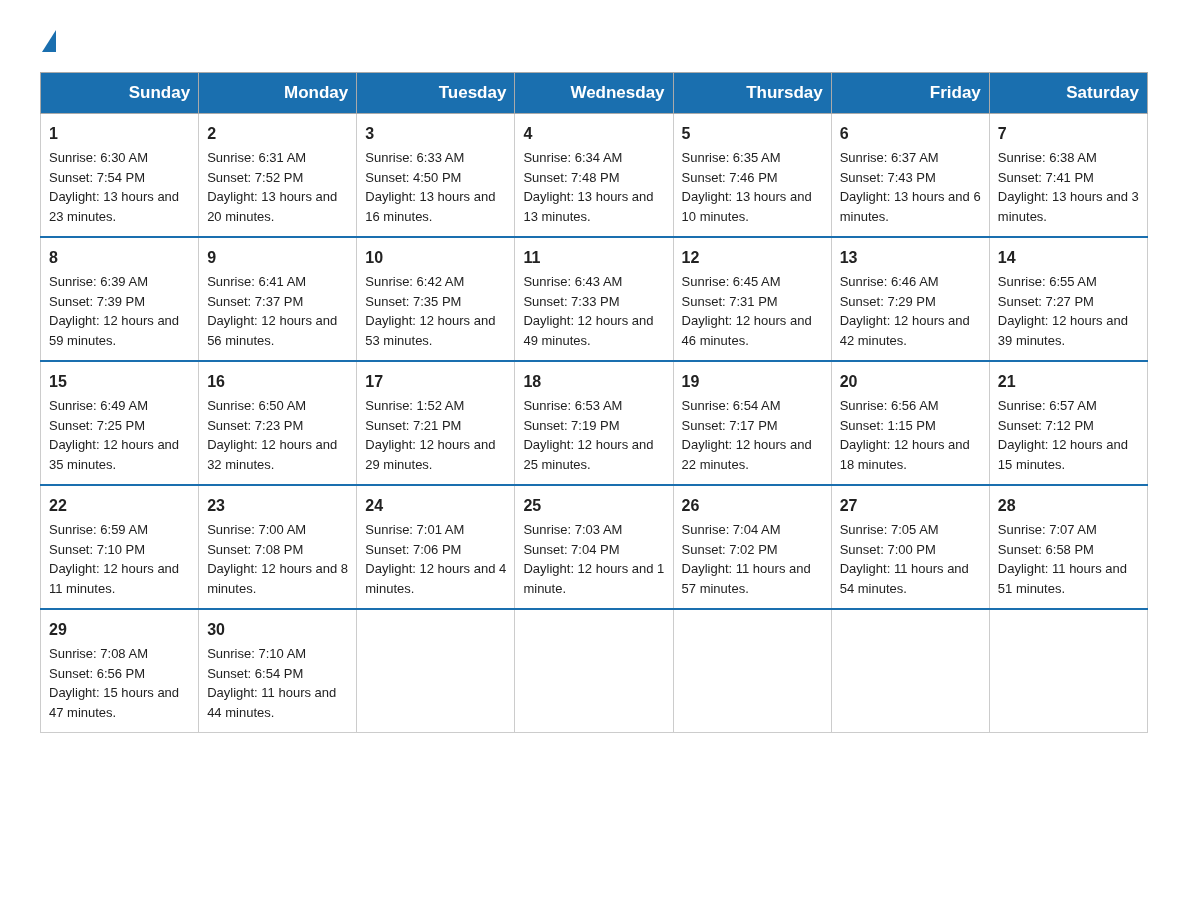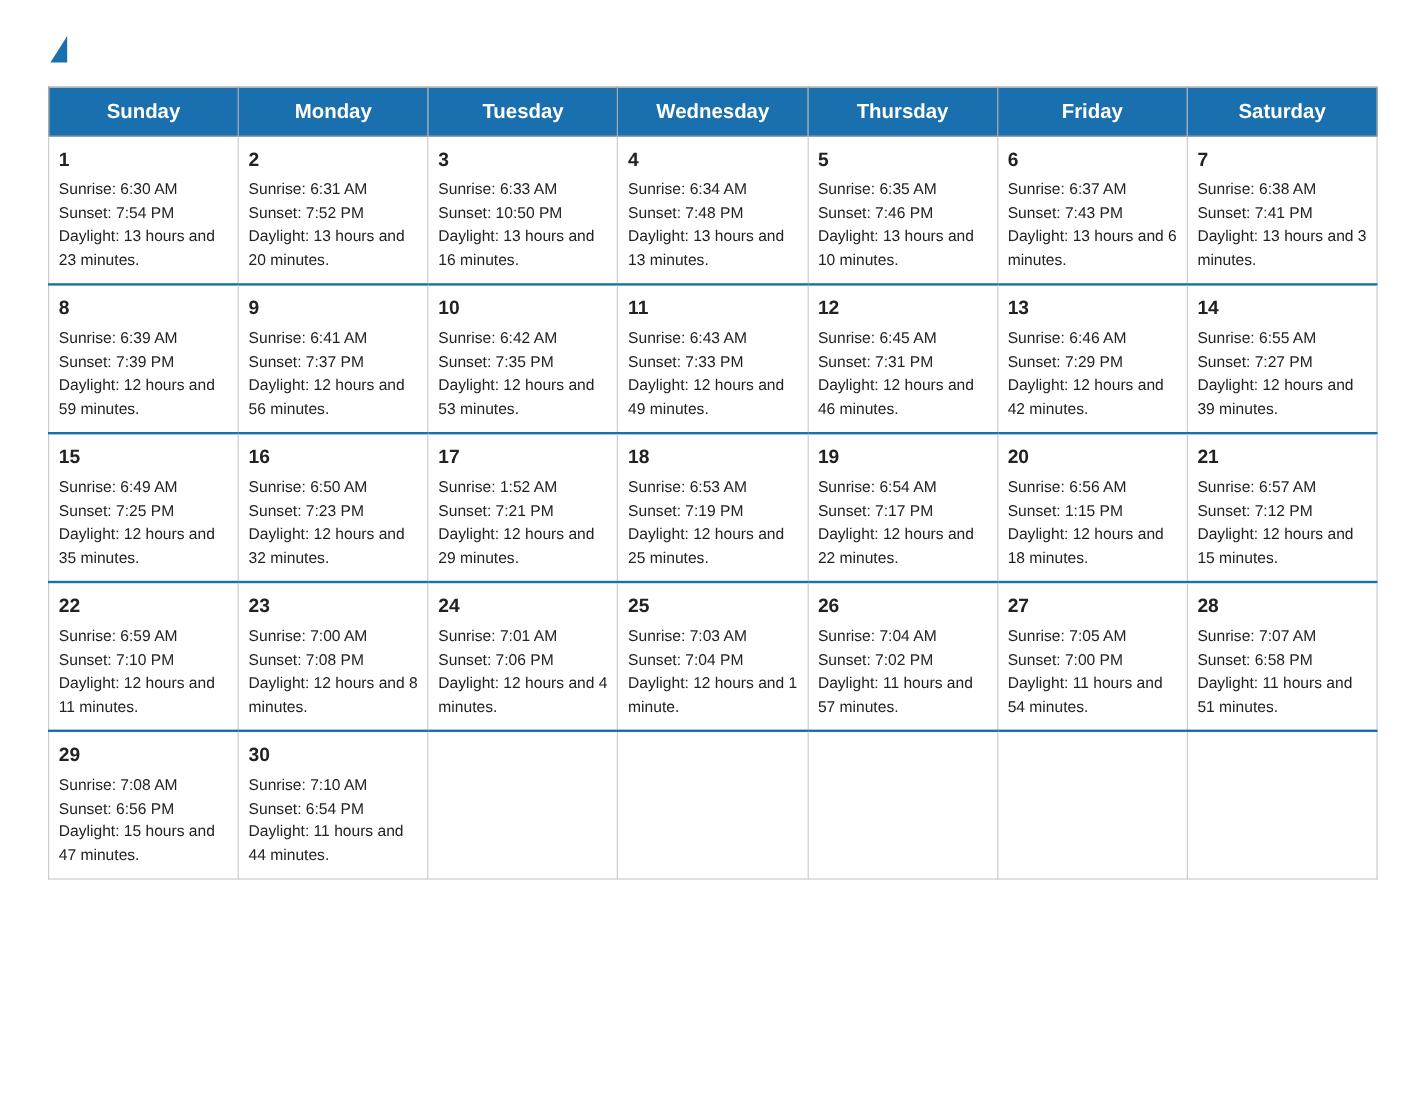--- a/index.html
+++ b/index.html
@@ -60,21 +60,21 @@
       width: 100%;
       border-collapse: collapse;
       border: 1px solid #aaa;
     }
     .calendar th {
       background-color: #1a6faf;
       color: #fff;
       padding: 10px 8px;
       font-size: 17px;
       font-weight: bold;
-      text-align: center;
+      text-align: right;
       border: 1px solid #aaa;
       margin-left: 20px;
     }
     .calendar td {
       vertical-align: top;
       padding: 8px 8px 10px 8px;
       border: 1px solid #ccc;
       width: 14.28%;
       min-height: 90px;
       font-size: 13px;
@@ -120,21 +120,21 @@
         <th>Wednesday</th>
         <th>Thursday</th>
         <th>Friday</th>
         <th>Saturday</th>
       </tr>
   </thead>
   <tbody id="calendar-body">
   <tr>
         <td><span class="day-num">1</span><span>Sunrise: 6:30 AM</span><br><span>Sunset: 7:54 PM</span><br><span>Daylight: 13 hours and 23 minutes.</span></td>
         <td><span class="day-num">2</span><span>Sunrise: 6:31 AM</span><br><span>Sunset: 7:52 PM</span><br><span>Daylight: 13 hours and 20 minutes.</span></td>
-        <td><span class="day-num">3</span><span>Sunrise: 6:33 AM</span><br><span>Sunset: 10:50 PM</span><br><span>Daylight: 13 hours and 16 minutes.</span></td>
+        <td><span class="day-num">3</span><span>Sunrise: 6:33 AM</span><br><span>Sunset: 4:50 PM</span><br><span>Daylight: 13 hours and 16 minutes.</span></td>
         <td><span class="day-num">4</span><span>Sunrise: 6:34 AM</span><br><span>Sunset: 7:48 PM</span><br><span>Daylight: 13 hours and 13 minutes.</span></td>
         <td><span class="day-num">5</span><span>Sunrise: 6:35 AM</span><br><span>Sunset: 7:46 PM</span><br><span>Daylight: 13 hours and 10 minutes.</span></td>
         <td><span class="day-num">6</span><span>Sunrise: 6:37 AM</span><br><span>Sunset: 7:43 PM</span><br><span>Daylight: 13 hours and 6 minutes.</span></td>
         <td><span class="day-num">7</span><span>Sunrise: 6:38 AM</span><br><span>Sunset: 7:41 PM</span><br><span>Daylight: 13 hours and 3 minutes.</span></td>
       </tr>
       <tr class="row-border">
         <td><span class="day-num">8</span><span>Sunrise: 6:39 AM</span><br><span>Sunset: 7:39 PM</span><br><span>Daylight: 12 hours and 59 minutes.</span></td>
         <td><span class="day-num">9</span><span>Sunrise: 6:41 AM</span><br><span>Sunset: 7:37 PM</span><br><span>Daylight: 12 hours and 56 minutes.</span></td>
         <td><span class="day-num">10</span><span>Sunrise: 6:42 AM</span><br><span>Sunset: 7:35 PM</span><br><span>Daylight: 12 hours and 53 minutes.</span></td>
         <td><span class="day-num">11</span><span>Sunrise: 6:43 AM</span><br><span>Sunset: 7:33 PM</span><br><span>Daylight: 12 hours and 49 minutes.</span></td>

